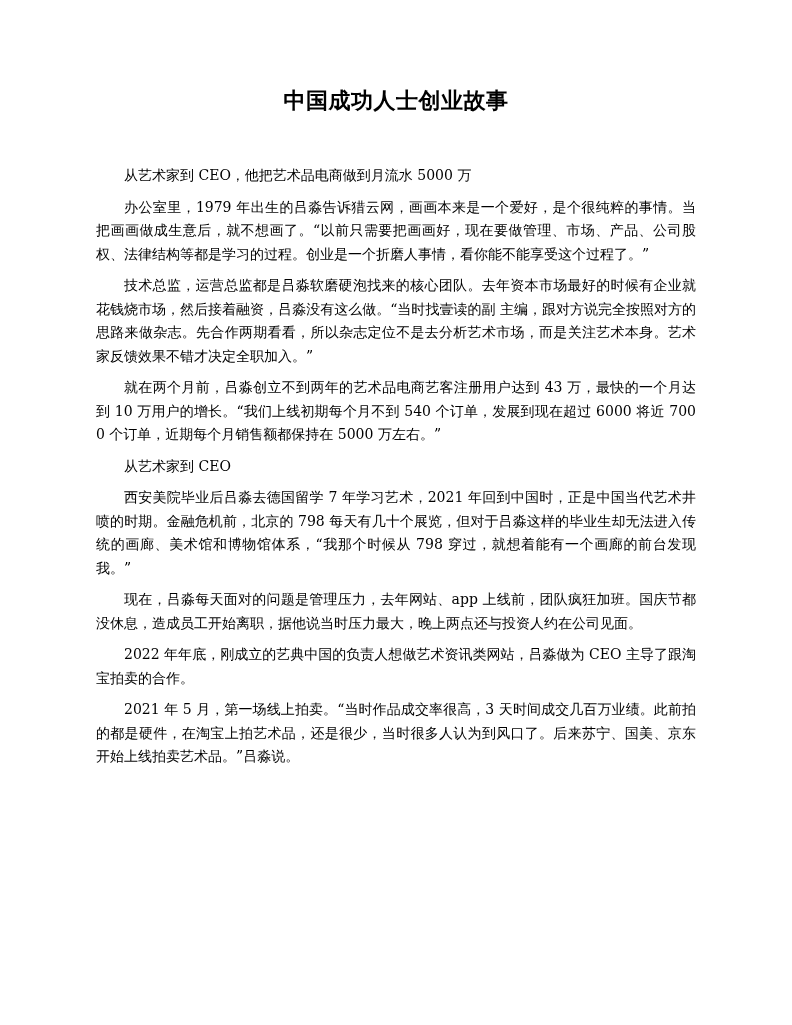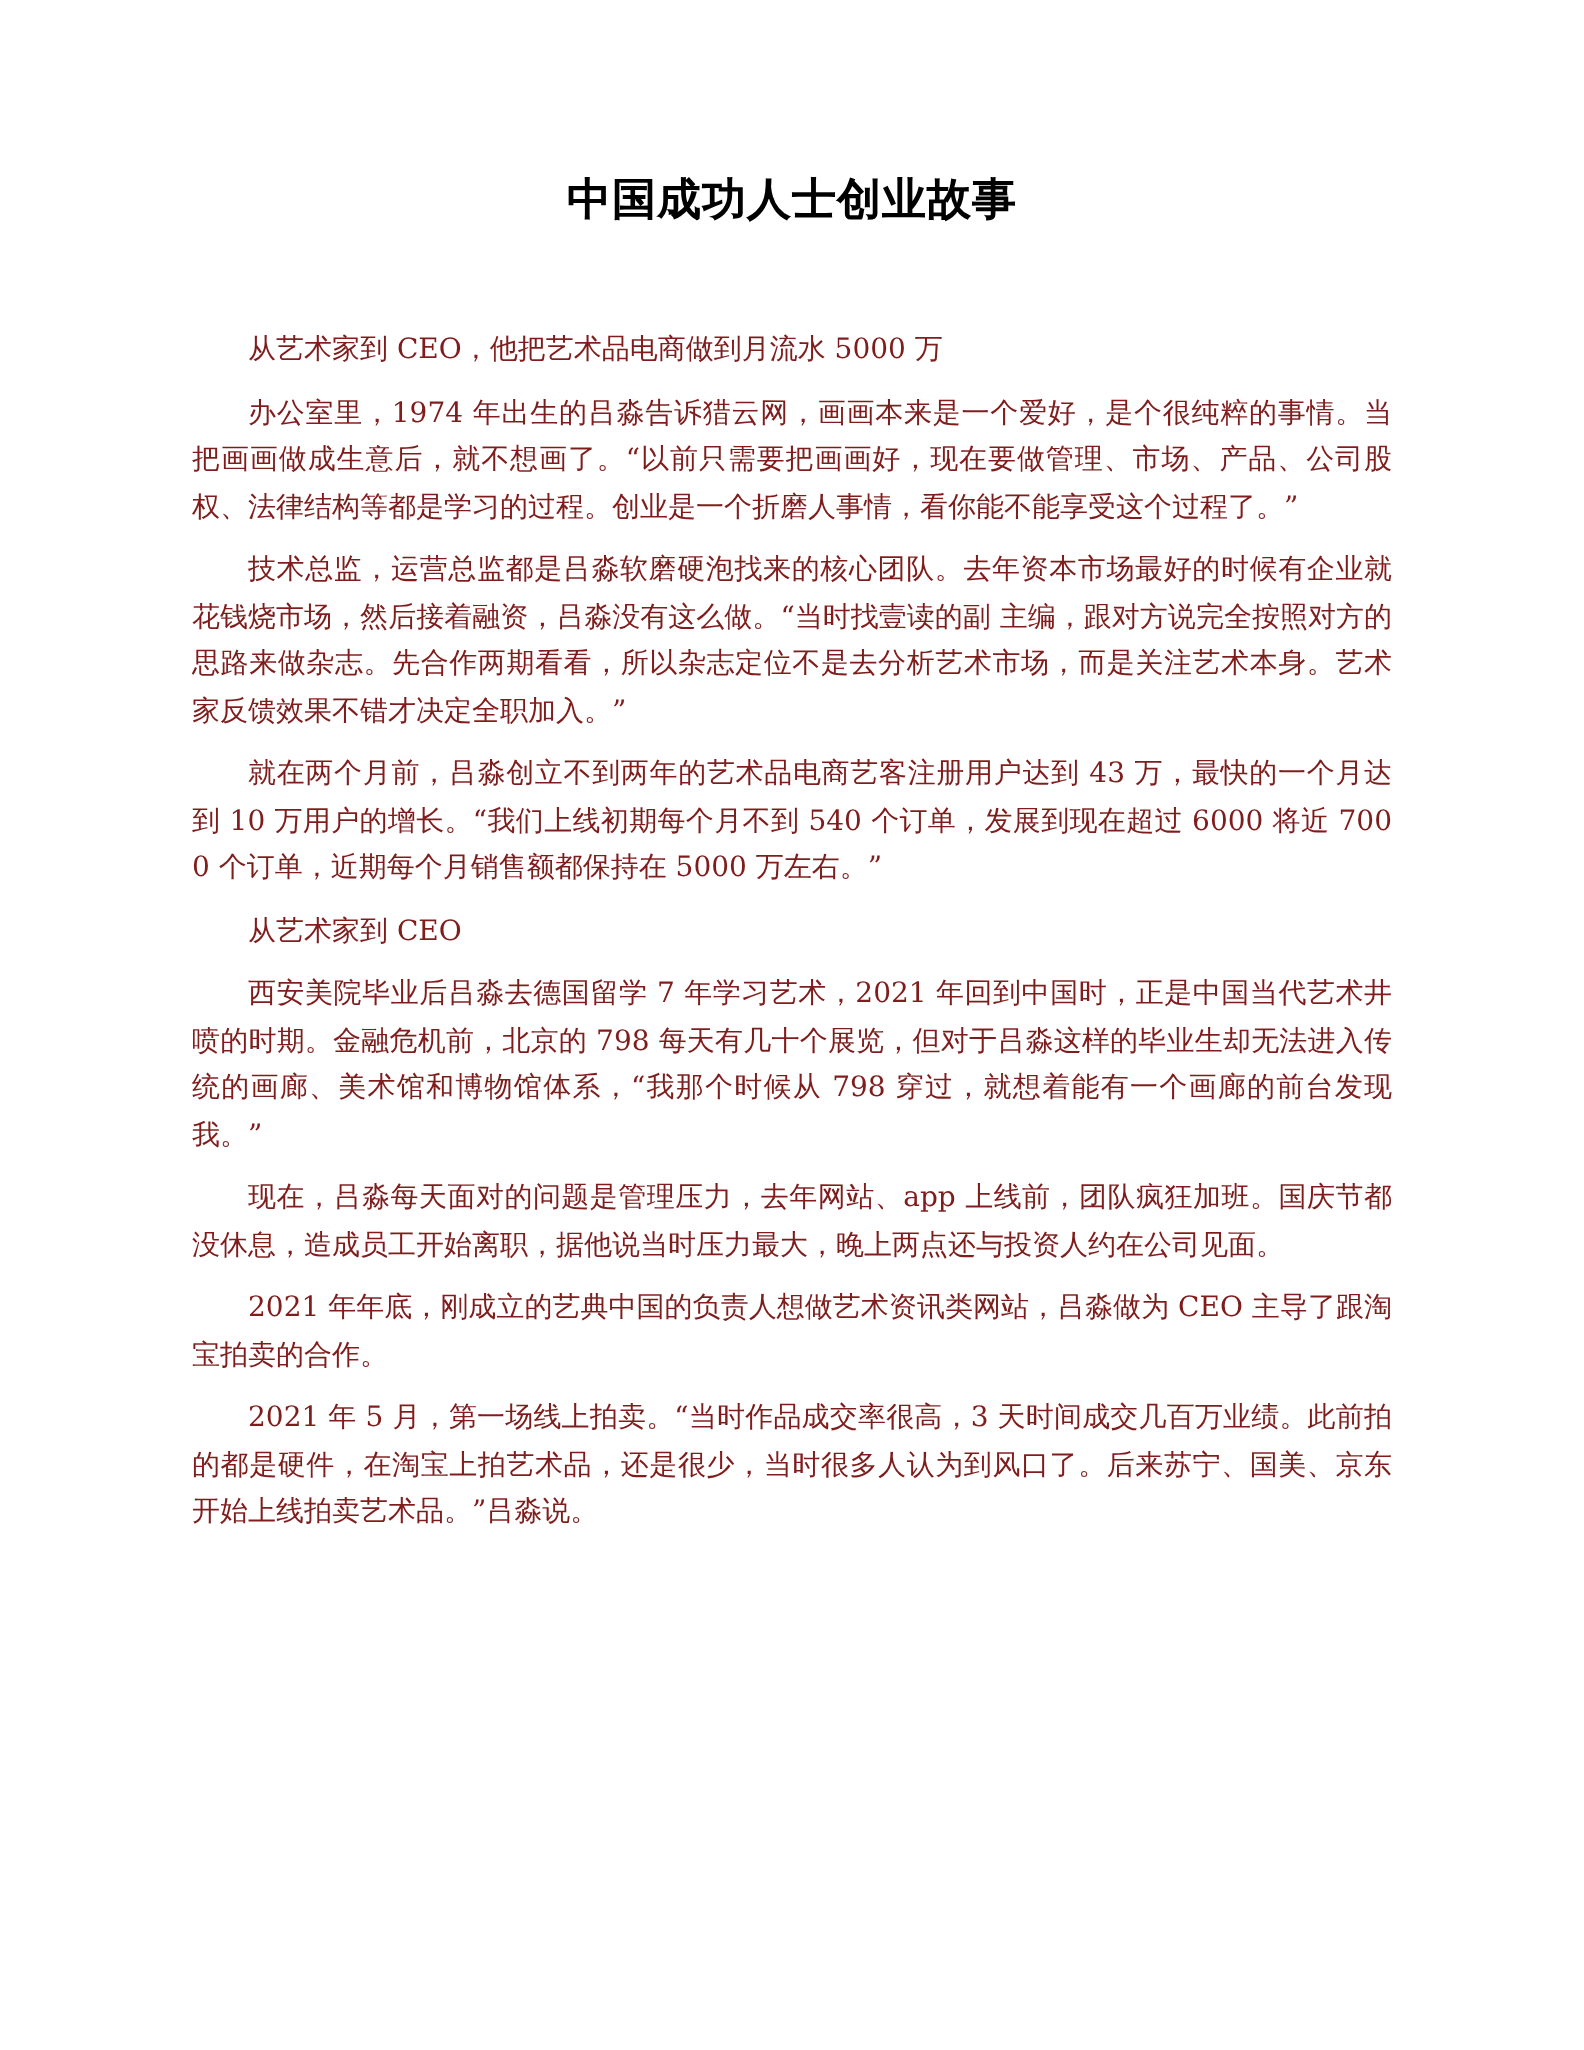--- a/index.html
+++ b/index.html
@@ -27,33 +27,33 @@
     letter-spacing: 0.5px;
     color: #000000;
   }
   .doc-body p {
     margin: 0 0 8px 0;
     font-family: "DejaVu Serif", "Liberation Serif", serif;
     font-size: 14px;
     line-height: 23.5px;
     text-align: justify;
     text-indent: 2em;
-    color: #7f1d1d;
+    color: #000000;
     word-break: break-all;
   }
 </style>
 </head>
 <body>
 
 <div class="page">
   <h1 class="doc-title">中国成功人士创业故事</h1>
   <div class="doc-body">
     <p>从艺术家到 CEO，他把艺术品电商做到月流水 5000 万</p>
-    <p>办公室里，1974 年出生的吕淼告诉猎云网，画画本来是一个爱好，是个很纯粹的事情。当把画画做成生意后，就不想画了。“以前只需要把画画好，现在要做管理、市场、产品、公司股权、法律结构等都是学习的过程。创业是一个折磨人事情，看你能不能享受这个过程了。”</p>
+    <p>办公室里，1979 年出生的吕淼告诉猎云网，画画本来是一个爱好，是个很纯粹的事情。当把画画做成生意后，就不想画了。“以前只需要把画画好，现在要做管理、市场、产品、公司股权、法律结构等都是学习的过程。创业是一个折磨人事情，看你能不能享受这个过程了。”</p>
     <p>技术总监，运营总监都是吕淼软磨硬泡找来的核心团队。去年资本市场最好的时候有企业就花钱烧市场，然后接着融资，吕淼没有这么做。“当时找壹读的副 主编，跟对方说完全按照对方的思路来做杂志。先合作两期看看，所以杂志定位不是去分析艺术市场，而是关注艺术本身。艺术家反馈效果不错才决定全职加入。”</p>
     <p>就在两个月前，吕淼创立不到两年的艺术品电商艺客注册用户达到 43 万，最快的一个月达到 10 万用户的增长。“我们上线初期每个月不到 540 个订单，发展到现在超过 6000 将近 7000 个订单，近期每个月销售额都保持在 5000 万左右。”</p>
     <p>从艺术家到 CEO</p>
     <p>西安美院毕业后吕淼去德国留学 7 年学习艺术，2021 年回到中国时，正是中国当代艺术井喷的时期。金融危机前，北京的 798 每天有几十个展览，但对于吕淼这样的毕业生却无法进入传统的画廊、美术馆和博物馆体系，“我那个时候从 798 穿过，就想着能有一个画廊的前台发现我。”</p>
     <p>现在，吕淼每天面对的问题是管理压力，去年网站、app 上线前，团队疯狂加班。国庆节都没休息，造成员工开始离职，据他说当时压力最大，晚上两点还与投资人约在公司见面。</p>
-    <p>2021 年年底，刚成立的艺典中国的负责人想做艺术资讯类网站，吕淼做为 CEO 主导了跟淘宝拍卖的合作。</p>
+    <p>2022 年年底，刚成立的艺典中国的负责人想做艺术资讯类网站，吕淼做为 CEO 主导了跟淘宝拍卖的合作。</p>
     <p>2021 年 5 月，第一场线上拍卖。“当时作品成交率很高，3 天时间成交几百万业绩。此前拍的都是硬件，在淘宝上拍艺术品，还是很少，当时很多人认为到风口了。后来苏宁、国美、京东开始上线拍卖艺术品。”吕淼说。</p>
   </div>
 </div>
 
 </body></html>

